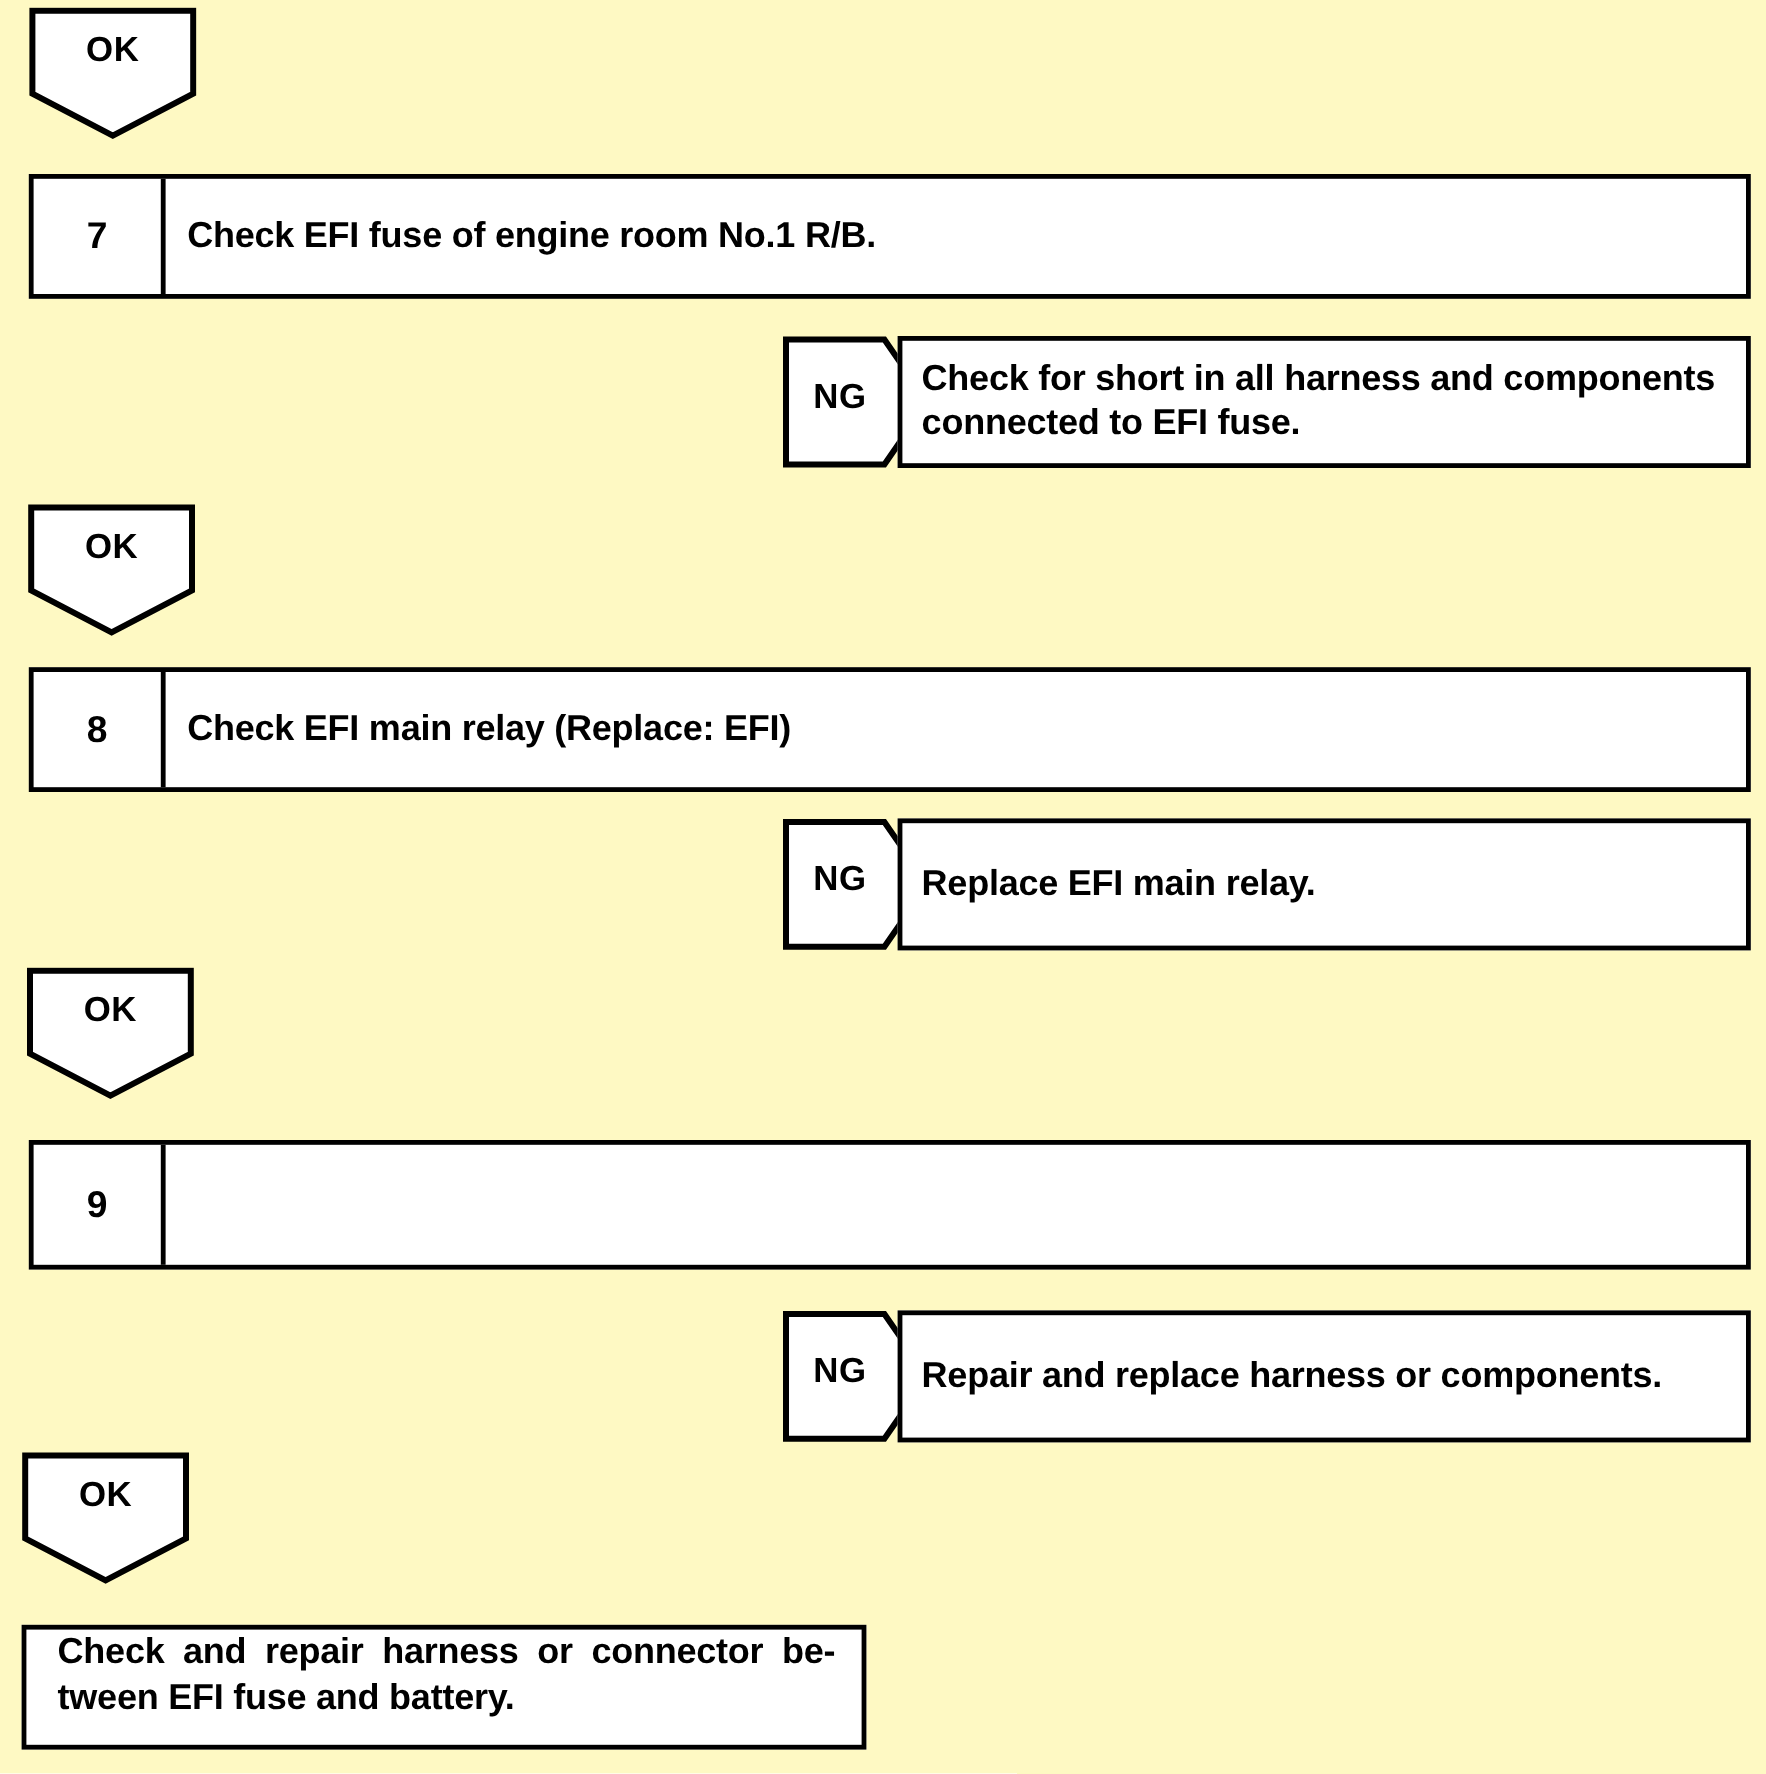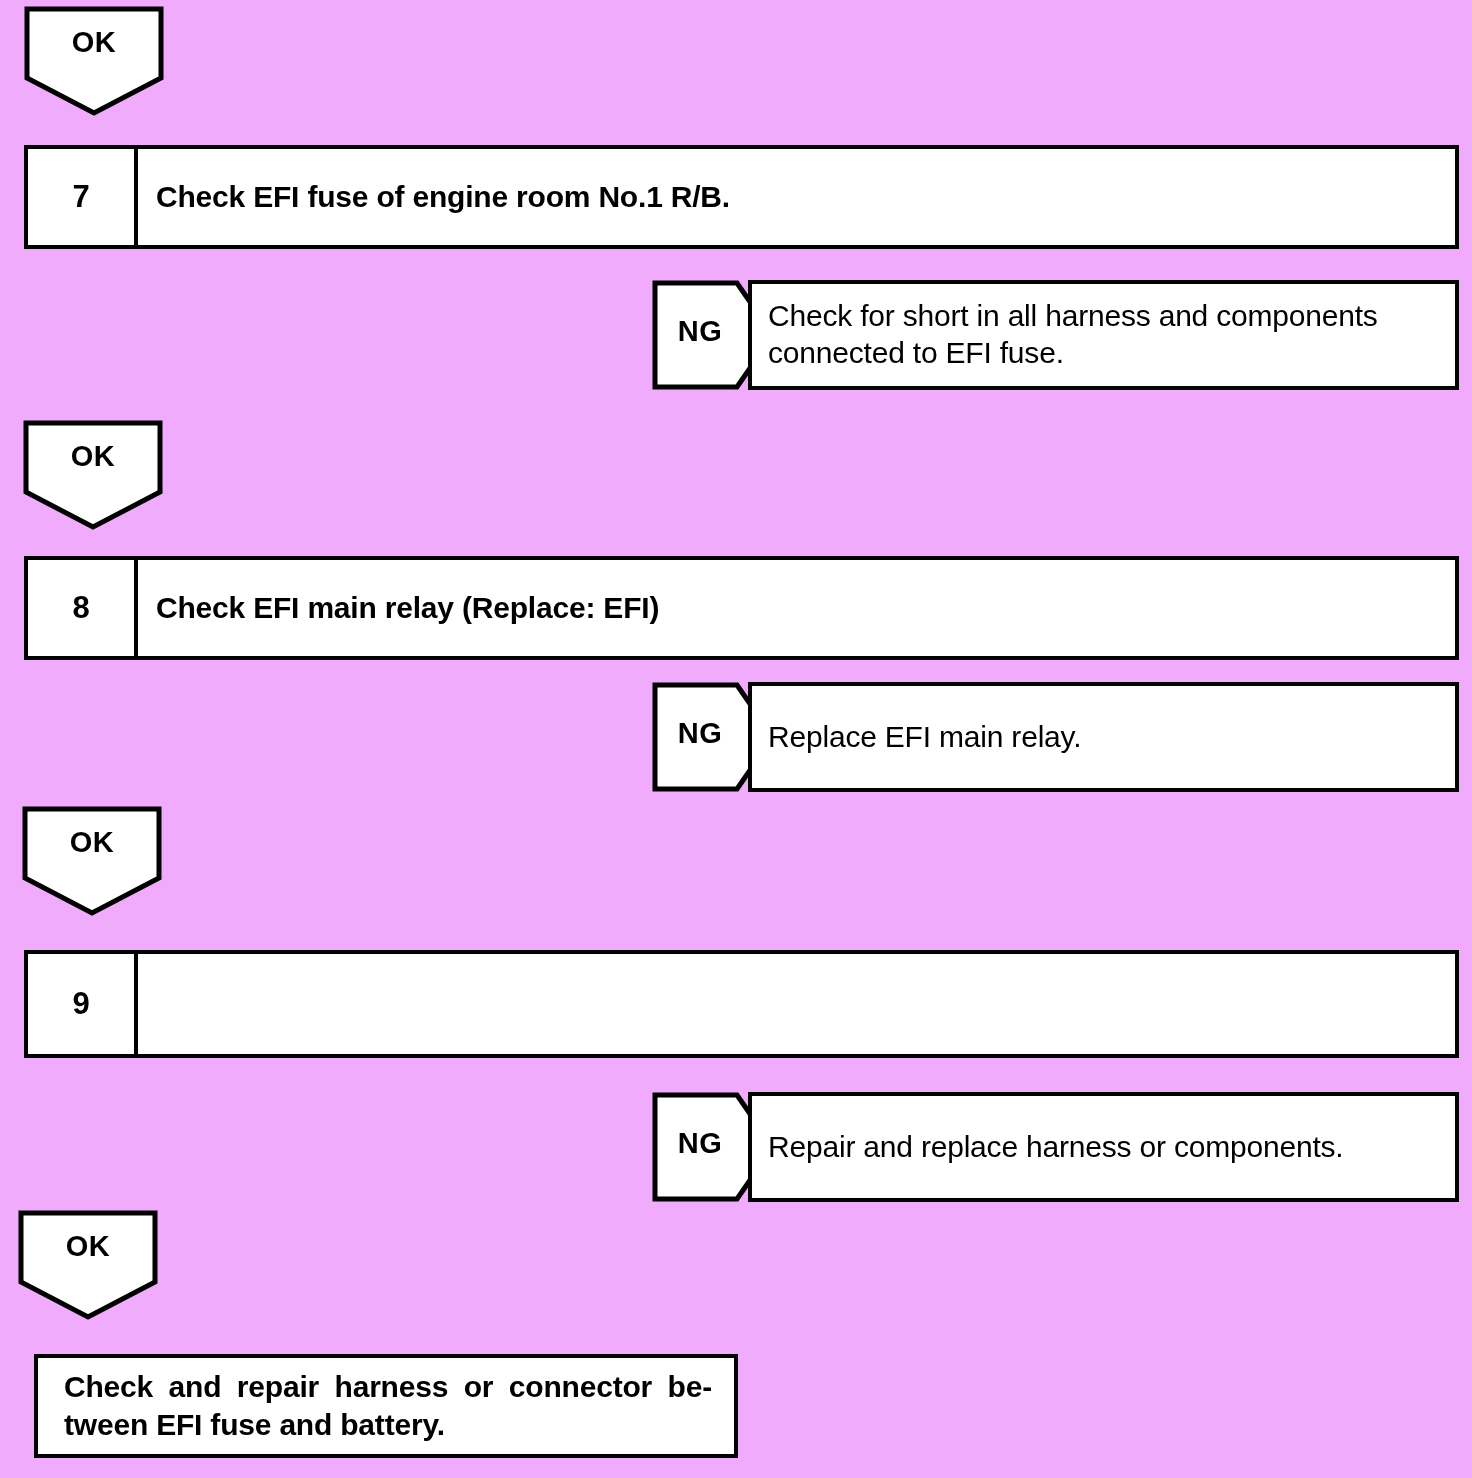--- a/index.html
+++ b/index.html
@@ -8,21 +8,21 @@
     background: #ffffff;
   }
   body {
     font-family: "Liberation Sans", sans-serif;
     -webkit-font-smoothing: none;
   }
   #page {
     position: relative;
     width: 1472px;
     height: 1478px;
-    background: #f0abfc;
+    background: #fef9c3;
     overflow: hidden;
   }
 
   
   .ok-marker {
     position: absolute;
     width: 140px;
     height: 110px;
   }
   .ok-marker svg {
@@ -118,42 +118,41 @@
     left: 128px;
     top: 0;
     height: 110px;
     box-sizing: border-box;
     border: 4px solid #000000;
     background: #ffffff;
     display: flex;
     align-items: center;
     padding: 0 12px 0 16px;
     font-size: 30px;
-    font-weight: normal;
+    font-weight: bold;
     color: #000000;
     line-height: 1.22;
     letter-spacing: -0.2px;
   }
 
   
   .final-box {
     position: absolute;
     box-sizing: border-box;
     border: 4px solid #000000;
     background: #ffffff;
     display: flex;
-    align-items: center;
+    align-items: flex-start;
     padding: 0 22px 0 26px;
     font-size: 30px;
     font-weight: bold;
     color: #000000;
     line-height: 1.26;
     text-align: justify;
     letter-spacing: -0.2px;
-    margin-left: 16px;
   }
   .final-box .final-inner {
     width: 100%;
   }
 </style>
 </head>
 <body>
 
 <div id="page">
 

